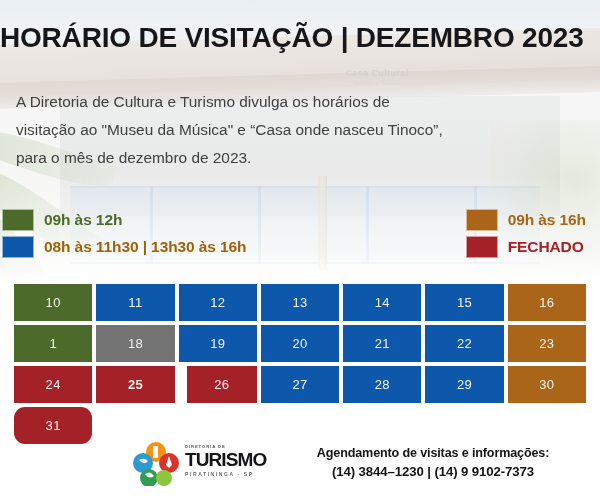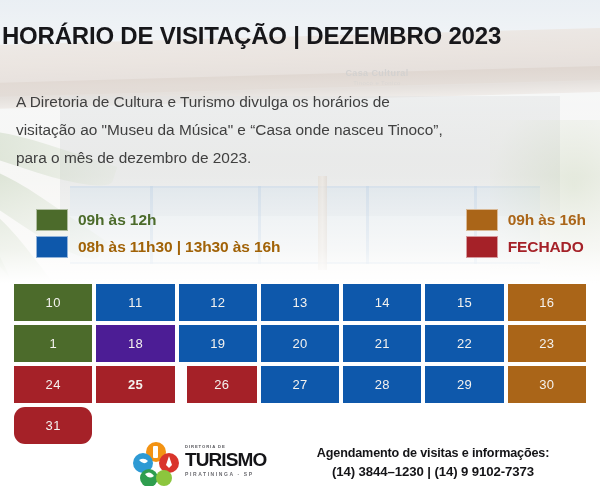--- a/index.html
+++ b/index.html
@@ -85,41 +85,41 @@
   
   .photo .veil {
     position:absolute; inset:0;
     background:linear-gradient(180deg,rgba(255,255,255,.58) 0%, rgba(255,255,255,.70) 30%, rgba(255,255,255,.62) 62%, rgba(255,255,255,.80) 88%, #ffffff 100%);
   }
 
   
   .title {
     position:absolute; left:0; top:22px; width:503px;
     text-align:center;
-    font-size:24px; font-weight:bold;
+    font-size:28px; font-weight:bold;
     letter-spacing:-.2px;
     color:#17171a;
     white-space:nowrap;
   }
 
   
   .intro {
     position:absolute; left:16px; top:88px; width:568px;
     font-size:15.4px; line-height:28px;
     color:#404040;
     text-align:justify;
   }
   .intro .last { text-align:left; }
 
   
   .legend {
     position:absolute;
     display:flex; flex-direction:column; gap:5px;
   }
-  .legend.left  { left:36px;  top:209px; }
+  .legend.left  { left:2px;  top:209px; }
   .legend.right { right:14px; top:209px; align-items:flex-start; }
 
   .leg-row { display:flex; align-items:center; }
   .leg-sw {
     width:32px; height:22px; flex:0 0 auto;
     border:1px solid rgba(255,255,255,.55);
   }
   .leg-tx {
     margin-left:10px;
     font-size:15.5px; font-weight:bold;
@@ -239,21 +239,21 @@
 
   <div class="cal" id="calendar">
       <div class="day" style="background: rgb(76, 107, 43);">10</div>
       <div class="day" style="background: rgb(14, 88, 171);">11</div>
       <div class="day" style="background: rgb(14, 88, 171);">12</div>
       <div class="day" style="background: rgb(14, 88, 171);">13</div>
       <div class="day" style="background: rgb(14, 88, 171);">14</div>
       <div class="day" style="background: rgb(14, 88, 171);">15</div>
       <div class="day" style="background: rgb(170, 101, 24);">16</div>
       <div class="day" style="background: rgb(76, 107, 43);">1</div>
-      <div class="day" style="background: #4c1d95;">18</div>
+      <div class="day" style="background: #737373;">18</div>
       <div class="day" style="background: rgb(14, 88, 171);">19</div>
       <div class="day" style="background: rgb(14, 88, 171);">20</div>
       <div class="day" style="background: rgb(14, 88, 171);">21</div>
       <div class="day" style="background: rgb(14, 88, 171);">22</div>
       <div class="day" style="background: rgb(170, 101, 24);">23</div>
       <div class="day" style="background: rgb(165, 33, 40);">24</div>
       <div class="day hl" style="background: rgb(165, 33, 40);">25</div>
       <div class="day" style="background: rgb(165, 33, 40); margin-left: 8px;">26</div>
       <div class="day" style="background: rgb(14, 88, 171);">27</div>
       <div class="day" style="background: rgb(14, 88, 171);">28</div>

